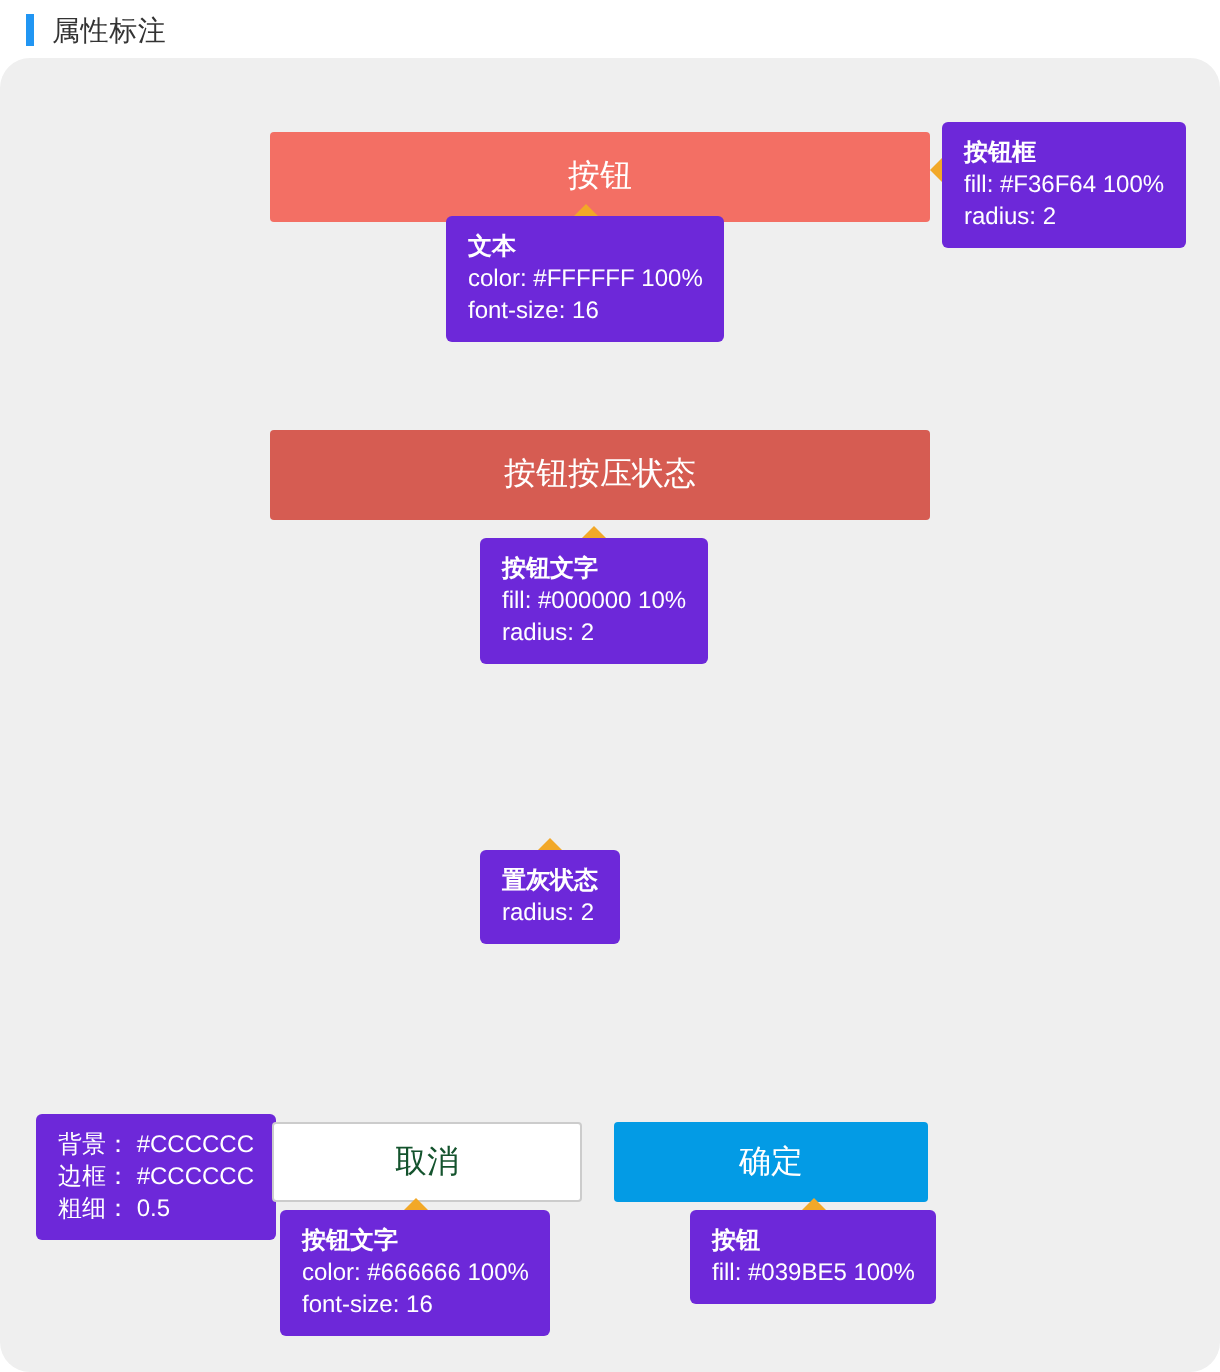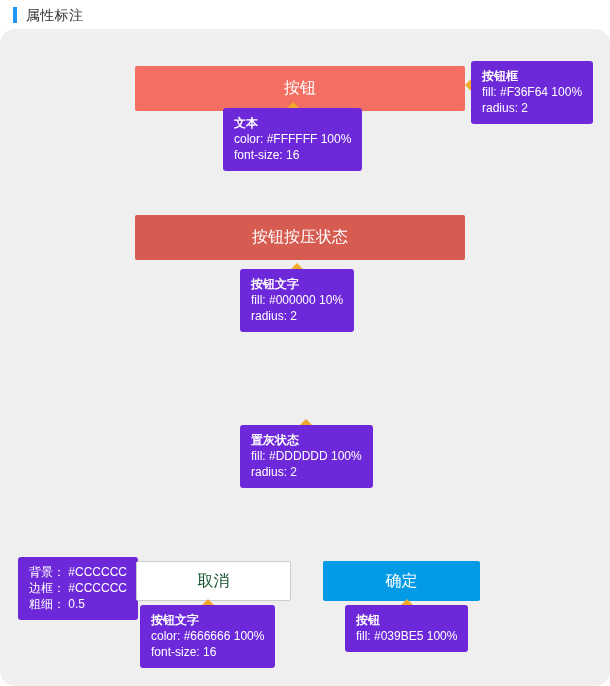--- a/index.html
+++ b/index.html
@@ -68,21 +68,20 @@
     left: 136px; top: 532px; width: 155px; height: 40px;
     background: #ffffff;
     border: 0.5px solid #cccccc;
     color: #14532d;
     text-align: center;
   }
   .btn-confirm {
     left: 307px; top: 532px; width: 157px; height: 40px;
     background: #039be5;
     color: #ffffff;
-    margin-left: 16px;
   }
 
   
   .anno {
     position: absolute;
     background: #6d28d9;
     color: #ffffff;
     border-radius: 3px;
     padding: 7px 11px 8px 11px;
     font-size: 12px;
@@ -165,21 +164,20 @@
 
   <div class="anno anno-pressed pt-top">
     <span class="anno-title anno-line">按钮文字</span>
     <span class="anno-line">fill: #000000 10%</span>
     <span class="anno-line">radius: 2</span>
   </div>
 
 
   <div class="anno anno-grey pt-top">
     <span class="anno-title anno-line">置灰状态</span>
-    <span class="anno-line">fill: #DDDDDD 100%</span>
     <span class="anno-line">radius: 2</span>
   </div>
 
   <div class="anno anno-box-style pt-right">
     <span class="anno-line">背景： #CCCCCC</span>
     <span class="anno-line">边框： #CCCCCC</span>
     <span class="anno-line">粗细： 0.5</span>
   </div>
 
   <div class="btn btn-cancel">

